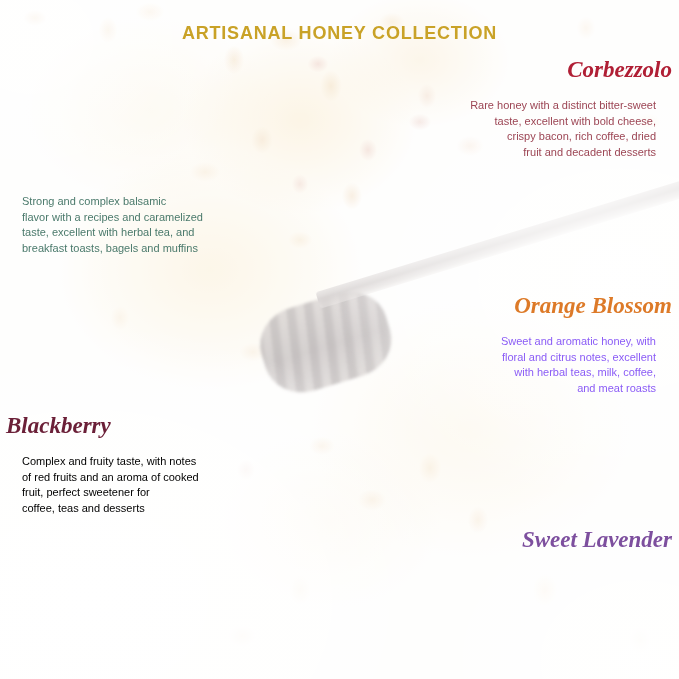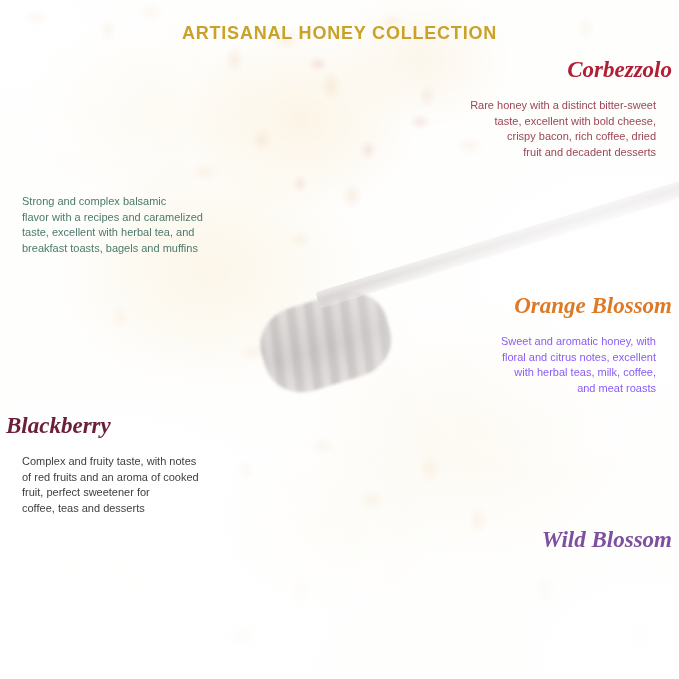--- a/index.html
+++ b/index.html
@@ -215,24 +215,24 @@
     <div class="variety" id="variety-orange-blossom" style="text-align: right;">
       <div class="variety-name" style="color: rgb(221, 122, 40);">Orange Blossom</div>
       <div class="variety-desc" style="color: #8b5cf6; text-align: right;">Sweet and aromatic honey, with
 floral and citrus notes, excellent
 with herbal teas, milk, coffee,
 and meat roasts</div>
     </div>
 
     <div class="variety" id="variety-blackberry" style="text-align: left;">
       <div class="variety-name" style="color: rgb(107, 32, 56);">Blackberry</div>
-      <div class="variety-desc" style="color: #404040; text-align: left;">Complex and fruity taste, with notes
+      <div class="variety-desc" style="color: #000000; text-align: left;">Complex and fruity taste, with notes
 of red fruits and an aroma of cooked
 fruit, perfect  sweetener for
 coffee, teas and desserts</div>
     </div>
 
     <div class="variety" id="variety-wild-lavender" style="text-align: right;">
-      <div class="variety-name" style="color: rgb(125, 79, 158);">Wild Blossom</div>
+      <div class="variety-name" style="color: rgb(125, 79, 158);">Sweet Lavender</div>
     </div>
 
   </div>
 </div>
 
 </body></html>

